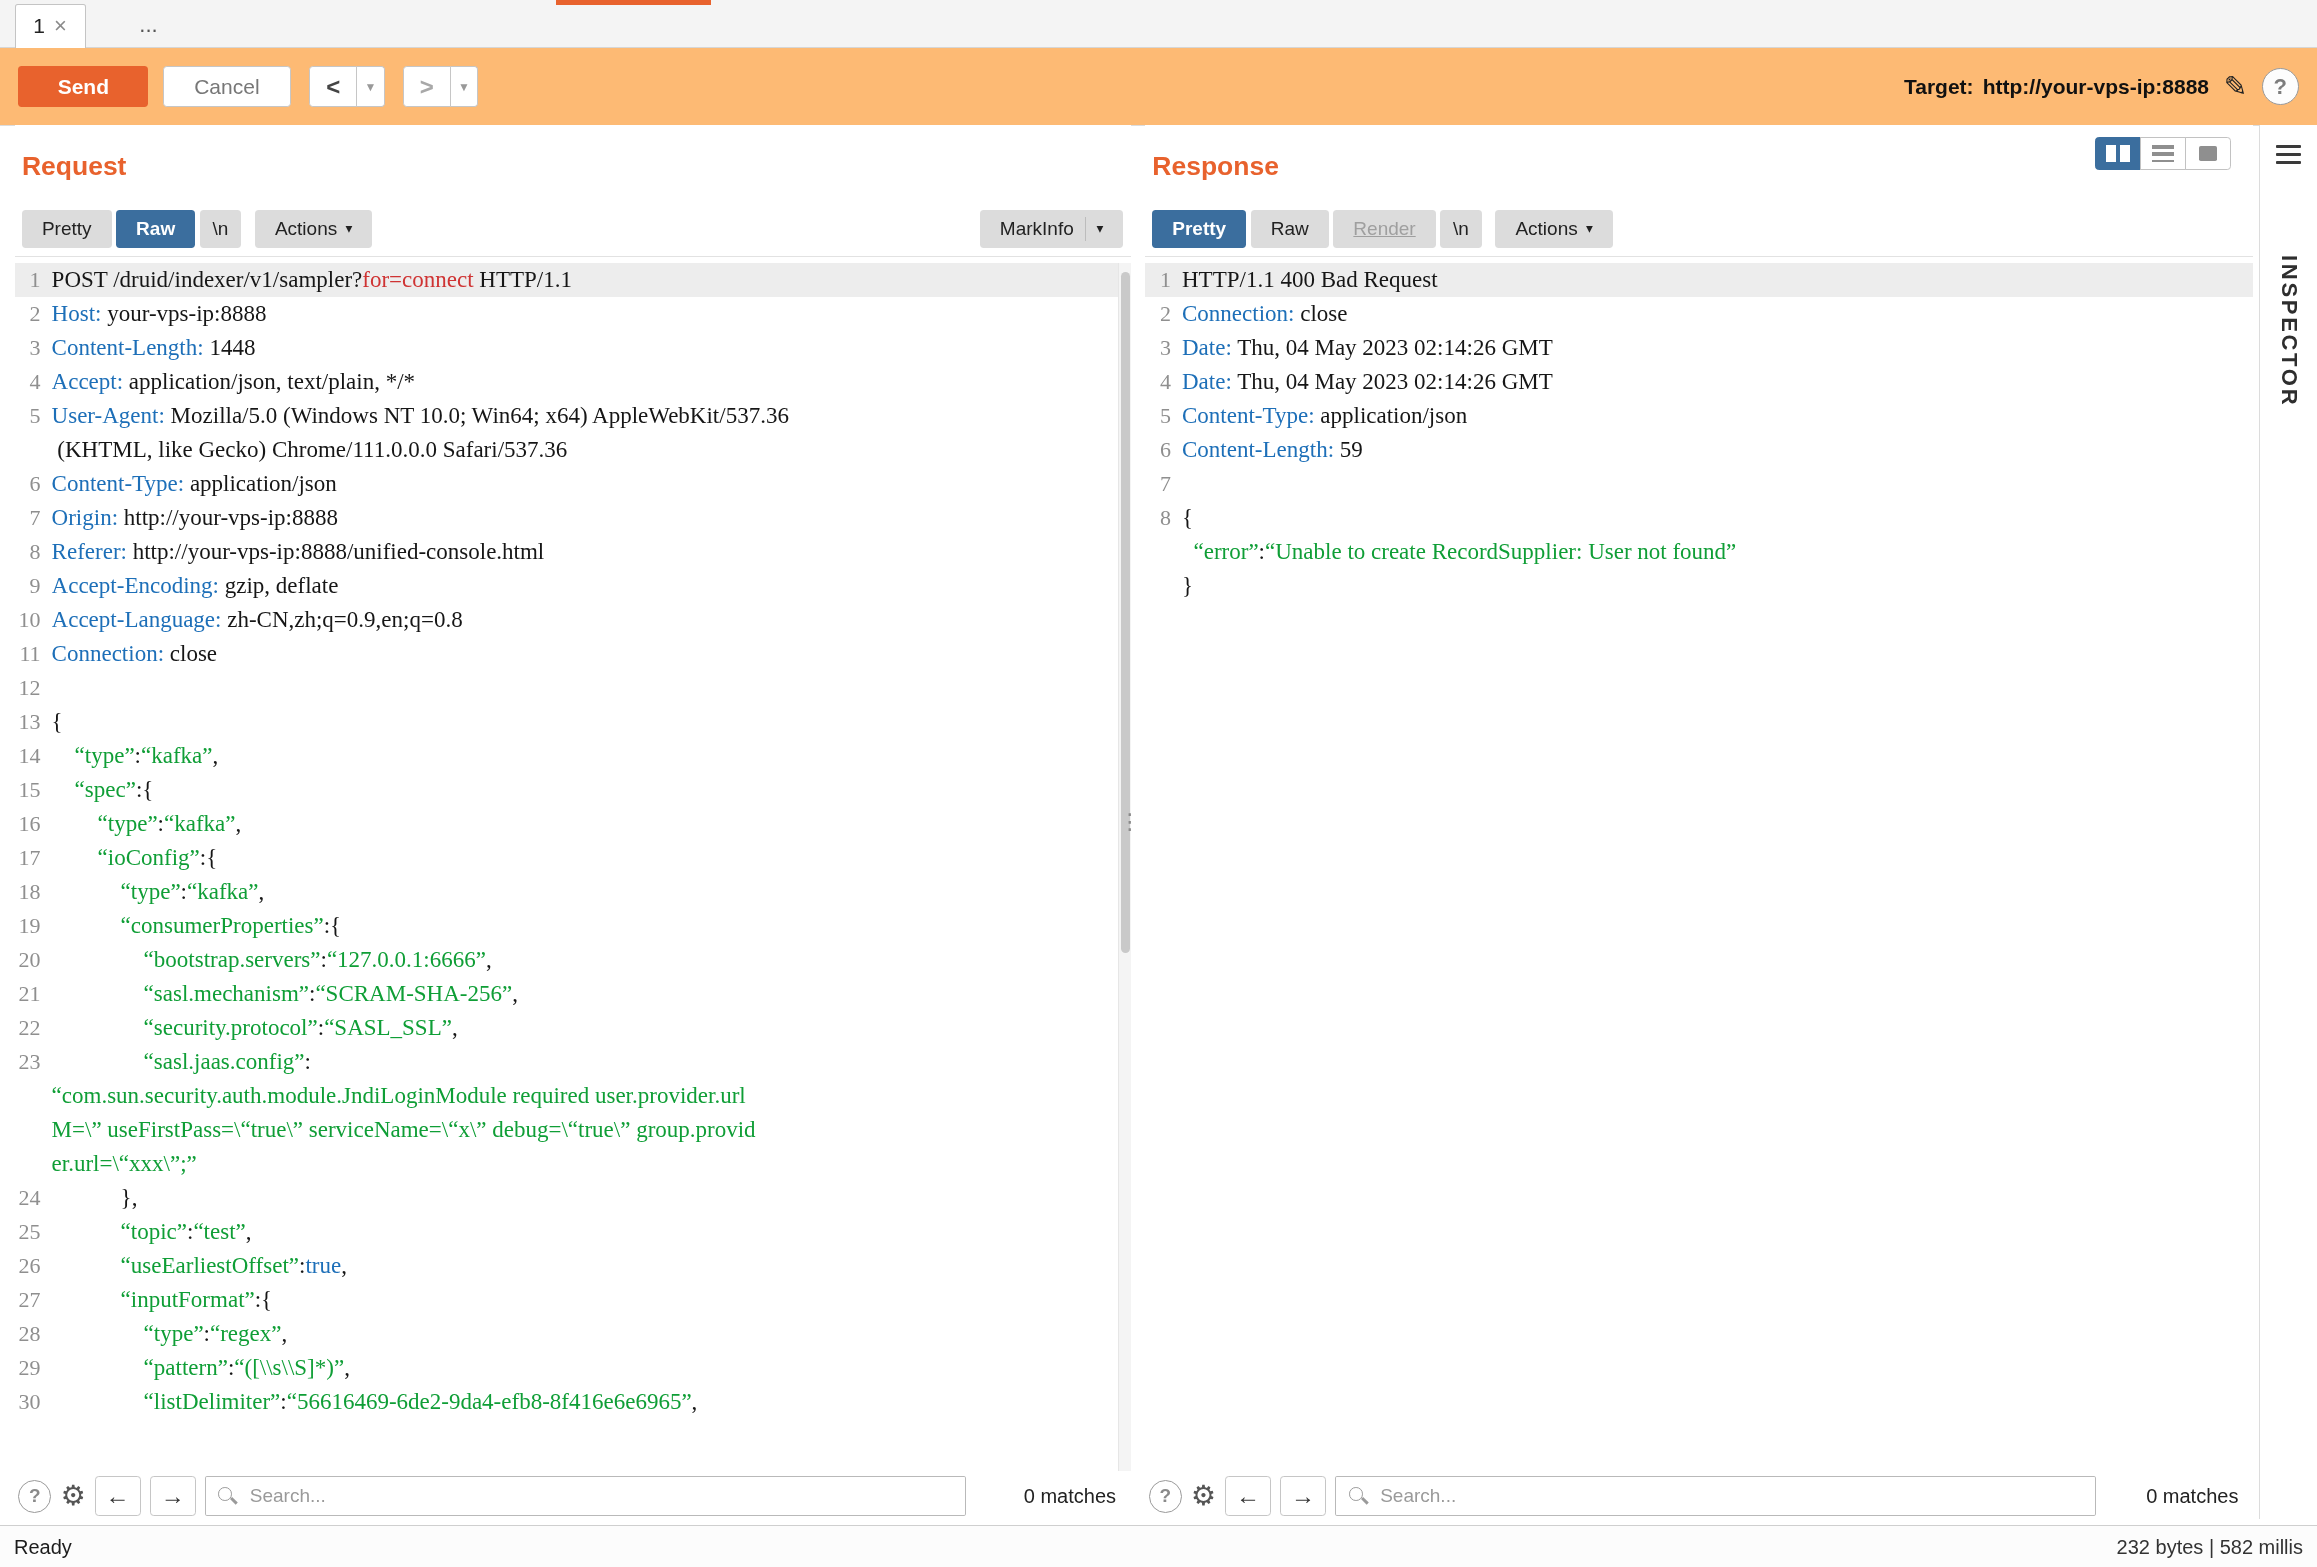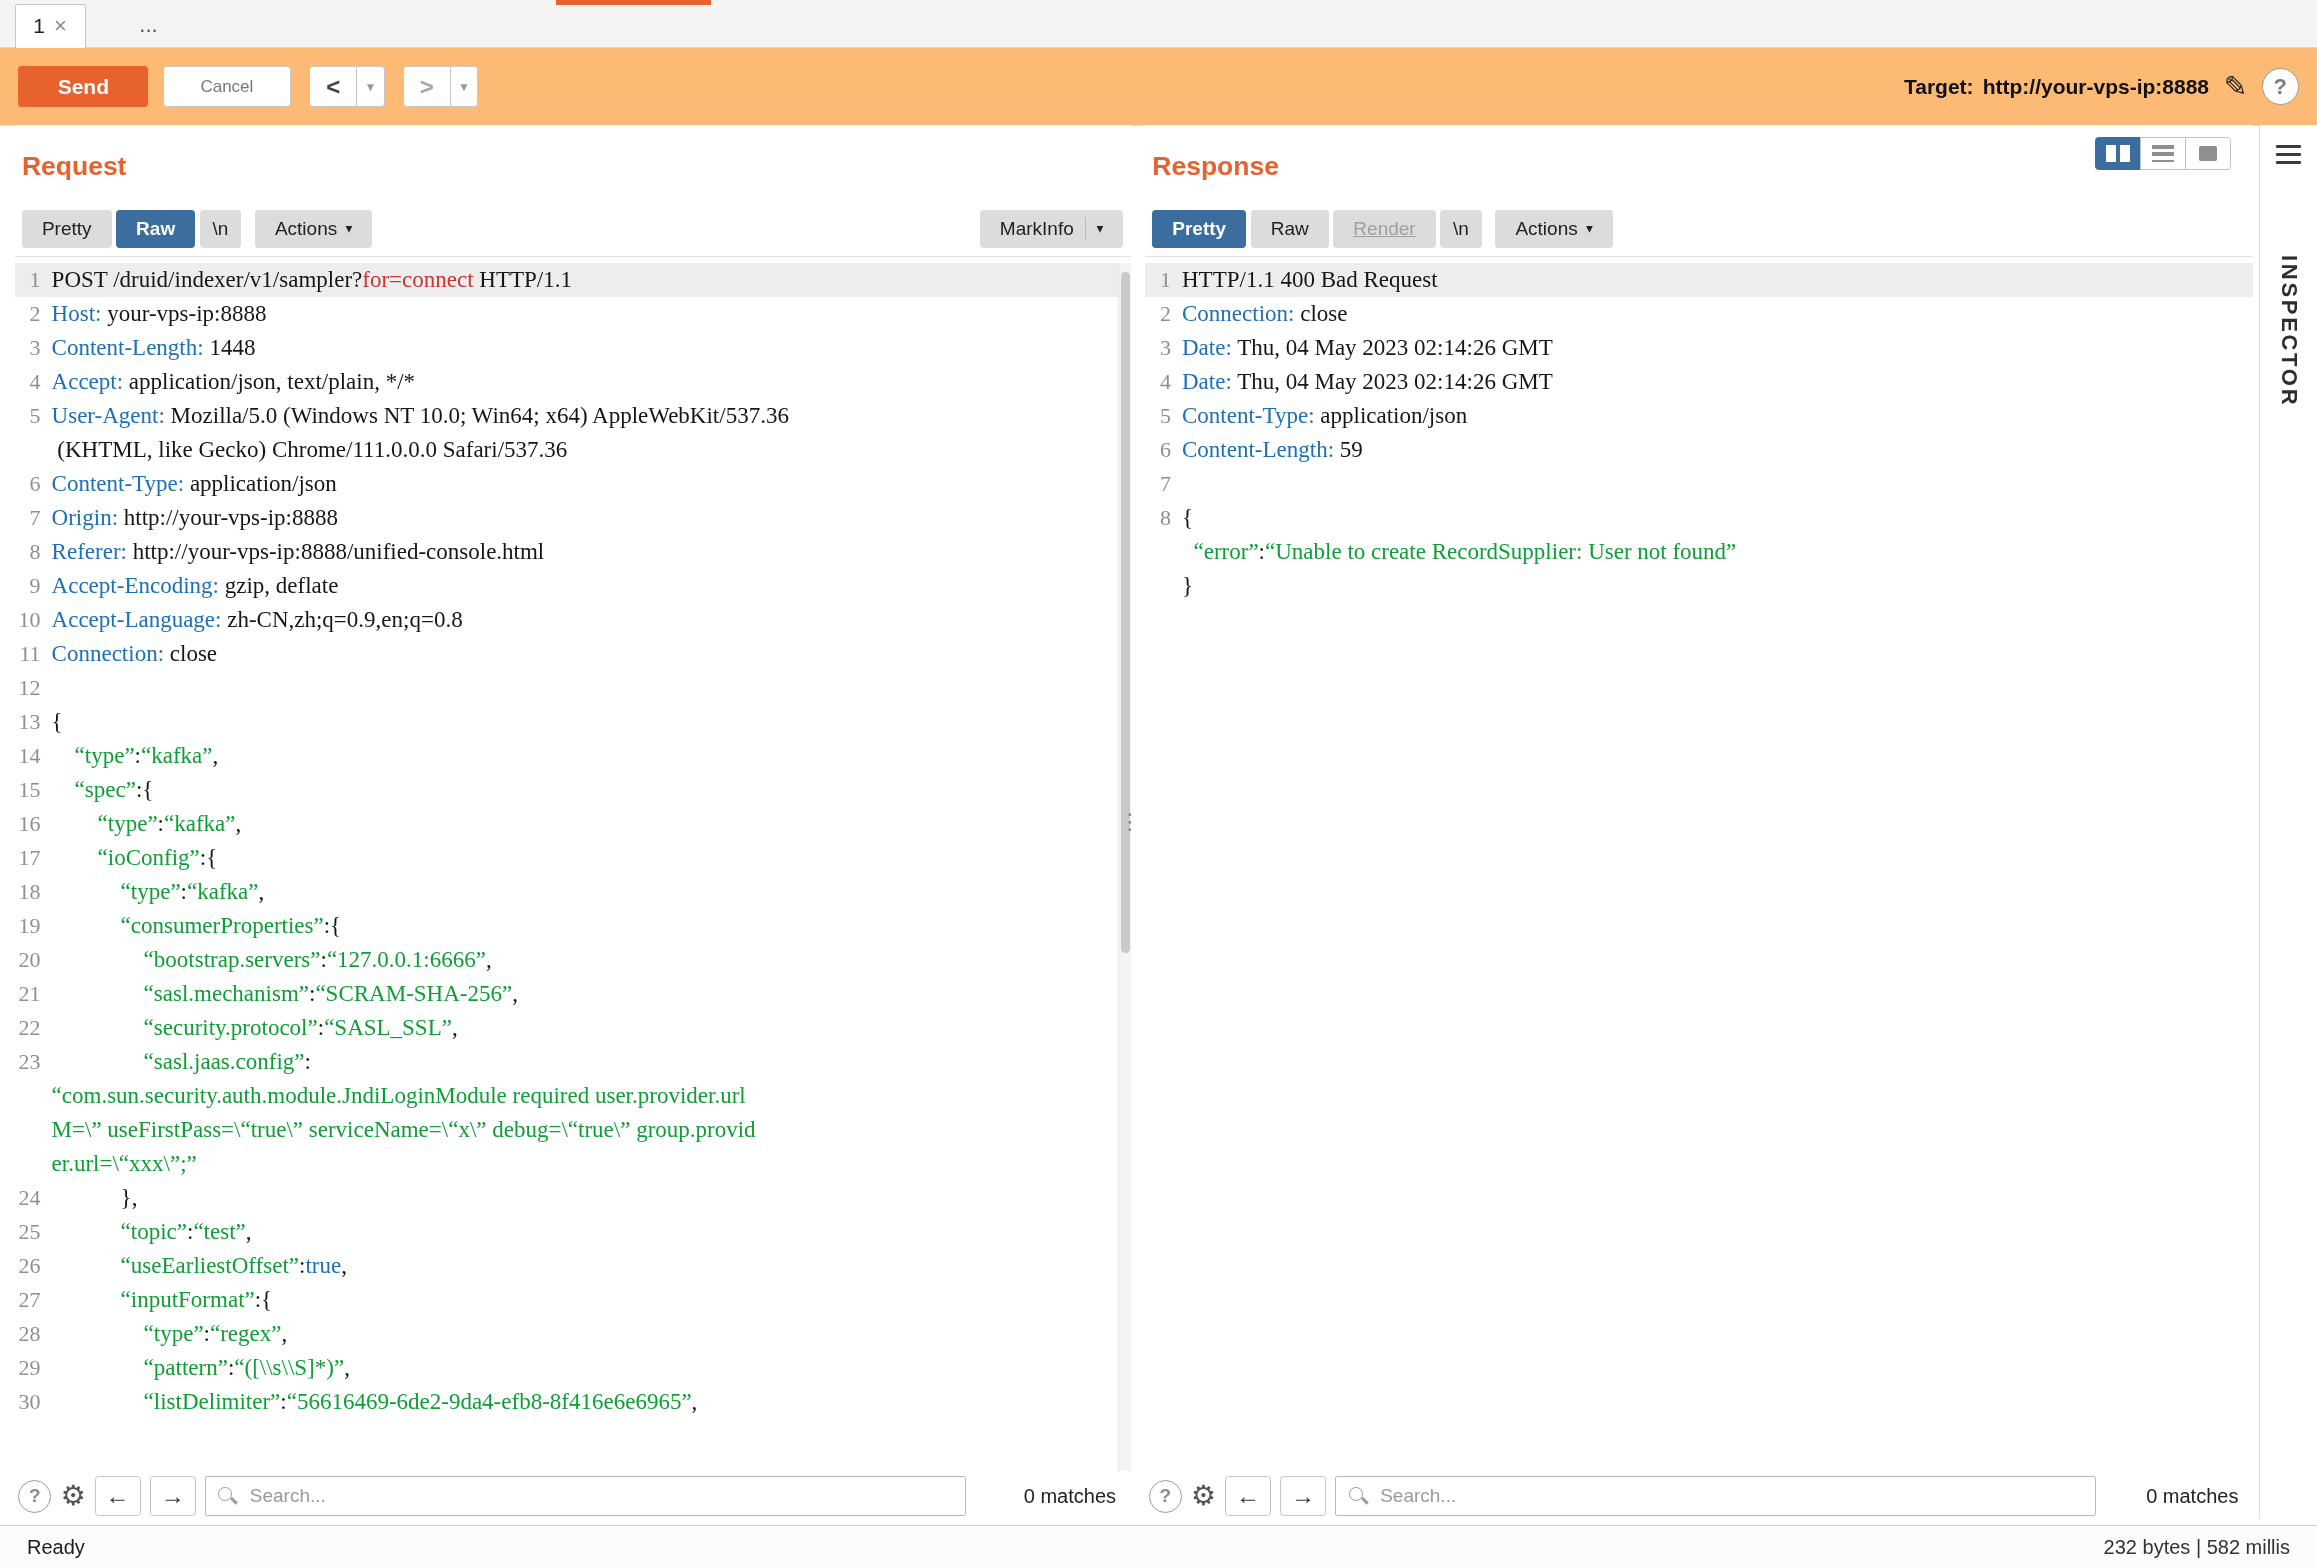--- a/index.html
+++ b/index.html
@@ -10,21 +10,21 @@
   
   .tabbar { position:absolute; left:0; top:0; width:100%; height:48px; background:#f4f4f4; border-bottom:0.9px solid #d6d6d6; }
   .orange-frag { position:absolute; left:556px; top:0; width:155px; height:4.6px; background:var(--accent,#e8622d); }
   .tab-active { position:absolute; left:14.6px; top:3.7px; width:71px; height:44px; background:#fff; border:0.9px solid #c4c4c4; border-bottom:none; border-radius:2.7px 2.7px 0 0; display:flex; align-items:center; justify-content:center; gap:9.1px; font-size:21px; color:#222; cursor:default; }
   .tab-close { color:#8a8a8a; font-size:22px; line-height:1; }
   .tab-more { position:absolute; left:121px; top:5.5px; width:55px; height:38px; display:flex; align-items:center; justify-content:center; color:#555; font-size:22px; }
 
   
   .toolbar { position:absolute; left:0; top:48px; width:100%; height:78px; background:#fdba74; border-bottom:0.9px solid #dcdcdc; display:flex; align-items:center; padding:0 18.3px; gap:14.6px; }
   .btn-send { width:130px; height:41px; background:var(--accent,#e8622d); color:#fff; font-weight:bold; font-size:21px; border:none; border-radius:3.7px; font-family:inherit; }
-  .btn-cancel { width:128px; height:41px; background:#fff; color:#777; font-size:17px; border:0.9px solid #c6c6c6; border-radius:3.7px; font-family:inherit; }
+  .btn-cancel { width:128px; height:41px; background:#fff; color:#777; font-size:21px; border:0.9px solid #c6c6c6; border-radius:3.7px; font-family:inherit; }
   .histgroup { display:flex; height:41px; margin-left:3.7px; }
   .hmain { width:48px; background:#fff; border:0.9px solid #c6c6c6; border-radius:3.7px 0 0 3.7px; font-size:24px; font-weight:bold; color:#444; font-family:inherit; }
   .hdd { width:27.4px; background:#fff; border:0.9px solid #c6c6c6; border-left:none; border-radius:0 3.7px 3.7px 0; font-size:12px; color:#999; font-family:inherit; }
   .histgroup.forward .hmain { color:#a8a8a8; }
   .target { margin-left:auto; display:flex; gap:9.1px; font-size:21px; font-weight:bold; color:#111; white-space:nowrap; }
   .pencil { font-size:28px; color:#222; line-height:1; cursor:pointer; }
   .helpcircle { flex:0 0 auto; width:37px; height:37px; border:1.8px solid #9a9a9a; border-radius:50%; background:#fdfdfd; color:#7d7d7d; font-size:22px; font-weight:bold; display:flex; align-items:center; justify-content:center; cursor:pointer; }
 
   
   .panel { position:absolute; top:125px; height:1394px; background:#fff; }
@@ -84,21 +84,21 @@
   
   .splitter { position:absolute; left:1128px; top:802px; width:18.3px; height:40px; display:flex; align-items:center; justify-content:center; color:#8a8a8a; font-size:22px; letter-spacing:-3.7px; cursor:col-resize; }
 
   
   .inspector { position:absolute; left:2259px; top:125px; width:58px; height:1394px; border-left:0.9px solid #dcdcdc; background:#fff; }
   .burger { margin:20px auto 0; width:25.6px; cursor:pointer; }
   .burger div { height:2.7px; background:#3a3a3a; margin-bottom:5.5px; border-radius:0.9px; }
   .ilabel { position:absolute; top:130px; left:50%; transform:translateX(-50%); writing-mode:vertical-rl; font-size:22px; font-weight:600; letter-spacing:2.7px; color:#2e2e2e; white-space:nowrap; }
 
   
-  .statusbar { position:absolute; left:0; right:0; bottom:0; height:43px; border-top:0.9px solid #cfcfcf; background:#fcfcfc; display:flex; align-items:center; padding:0 27px; font-size:20px; color:#1c1c1c; }
+  .statusbar { position:absolute; left:0; right:0; bottom:0; height:43px; border-top:0.9px solid #cfcfcf; background:#fcfcfc; display:flex; align-items:center; padding:0 14px; font-size:20px; color:#1c1c1c; }
   .sb-right { margin-left:auto; color:#333; }
 </style>
 </head>
 <body>
 
 <div class="screen">
 
   <div class="tabbar">
     <div class="orange-frag"></div>
     <div class="tab-active">

